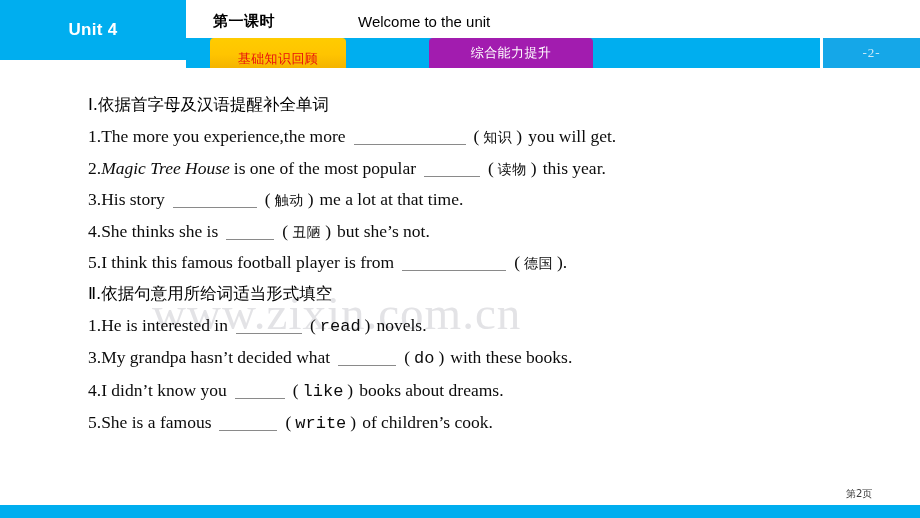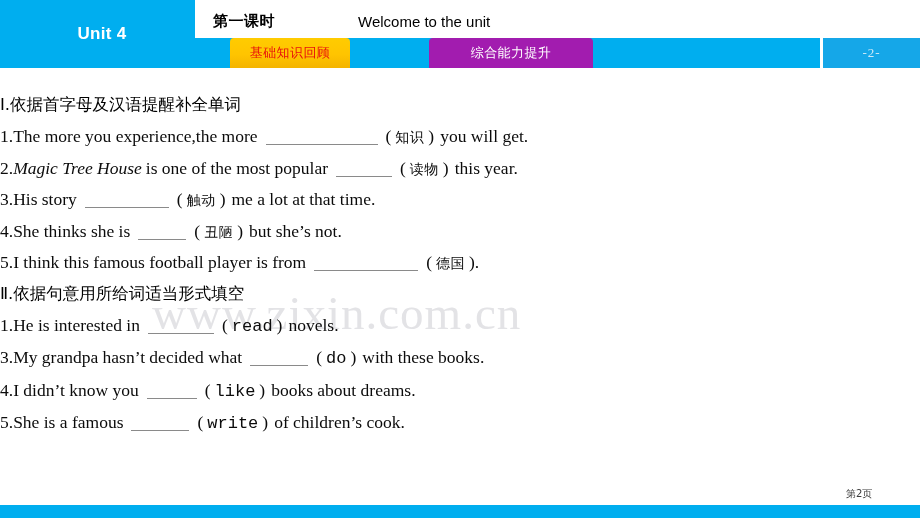--- a/index.html
+++ b/index.html
@@ -19,26 +19,25 @@
   .header {
     position: absolute;
     left: 0; top: 0;
     width: 920px;
     height: 68px;
   }
   .unit-badge {
     position: absolute;
     left: 0; top: 0;
     width: 186px;
-    height: 68px;
+    height: 60px;
     background: #00AEEF;
     display: flex;
     align-items: center;
     justify-content: center;
-    padding-left: 9px;
   }
   .unit-badge-label {
     color: #ffffff;
     font-family: "Liberation Sans", sans-serif;
     font-weight: bold;
     font-size: 17px;
     letter-spacing: 0.3px;
   }
   .lesson-title {
     position: absolute;
@@ -80,24 +79,25 @@
   .tab {
     position: absolute;
     top: 0;
     height: 30px;
     display: flex;
     align-items: center;
     justify-content: center;
     box-sizing: border-box;
   }
   .tab-active {
-    left: 44px;
-    width: 120px;
+    left: 24px;
+    width: 136px;
     background: linear-gradient(180deg, #FFCC00 0%, #FFC400 55%, #F4B400 100%);
     border-radius: 4px 4px 0 0;
+    align-items: flex-end;
   }
   .tab-active-label {
     color: #E8100C;
     font-family: "DejaVu Sans", sans-serif;
     font-size: 13px;
     font-weight: normal;
     letter-spacing: 0.4px;
   }
   .tab-idle {
     left: 243px;
@@ -150,20 +150,21 @@
     letter-spacing: 1px;
     white-space: nowrap;
     user-select: none;
     pointer-events: none;
     z-index: 0;
   }
 
   .lines {
     position: relative;
     z-index: 1;
+    padding-left: 88px;
     padding-top: 22px;
   }
 
   .section-head {
     font-family: "DejaVu Sans", sans-serif;
     font-size: 16.5px;
     color: #000000;
     line-height: 30px;
     white-space: nowrap;
     margin-bottom: 1px;

